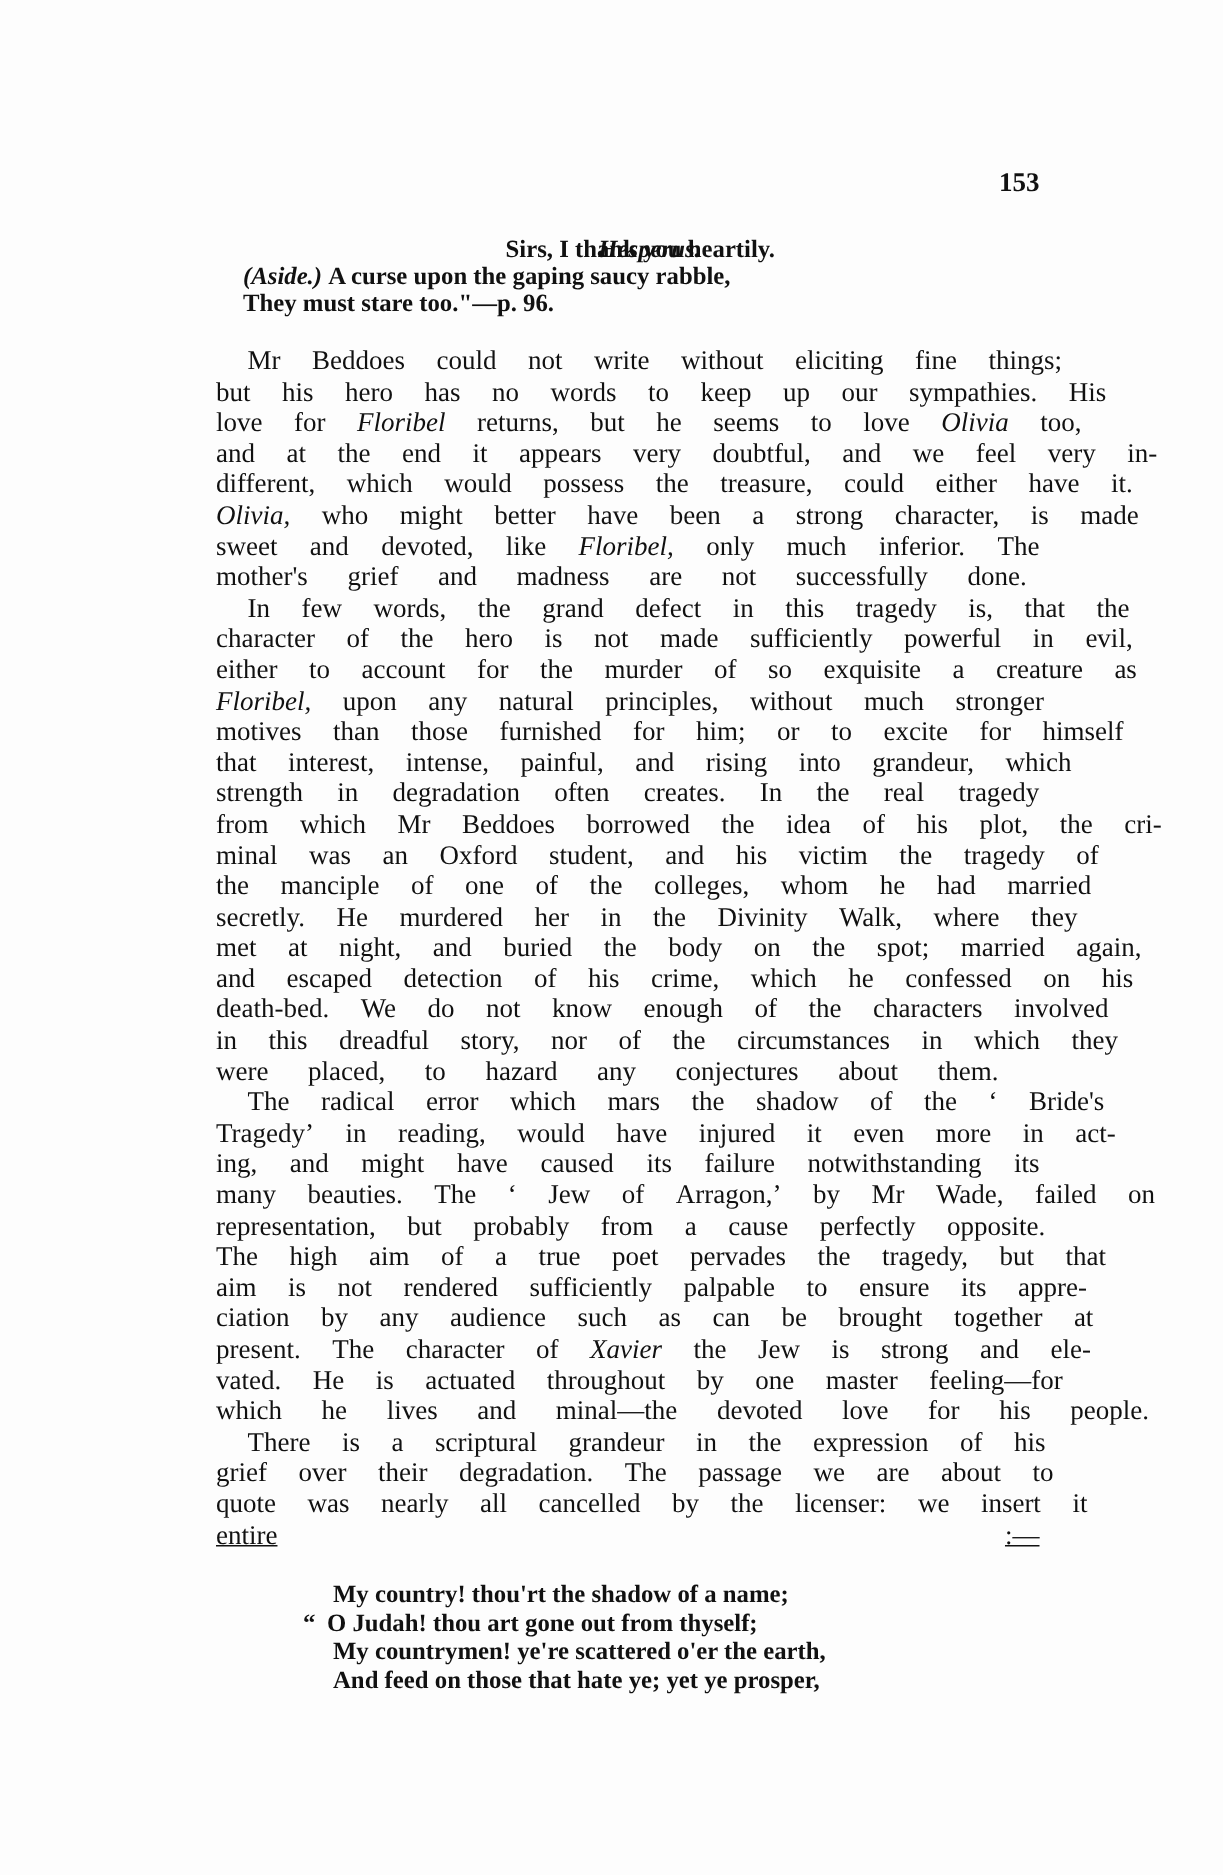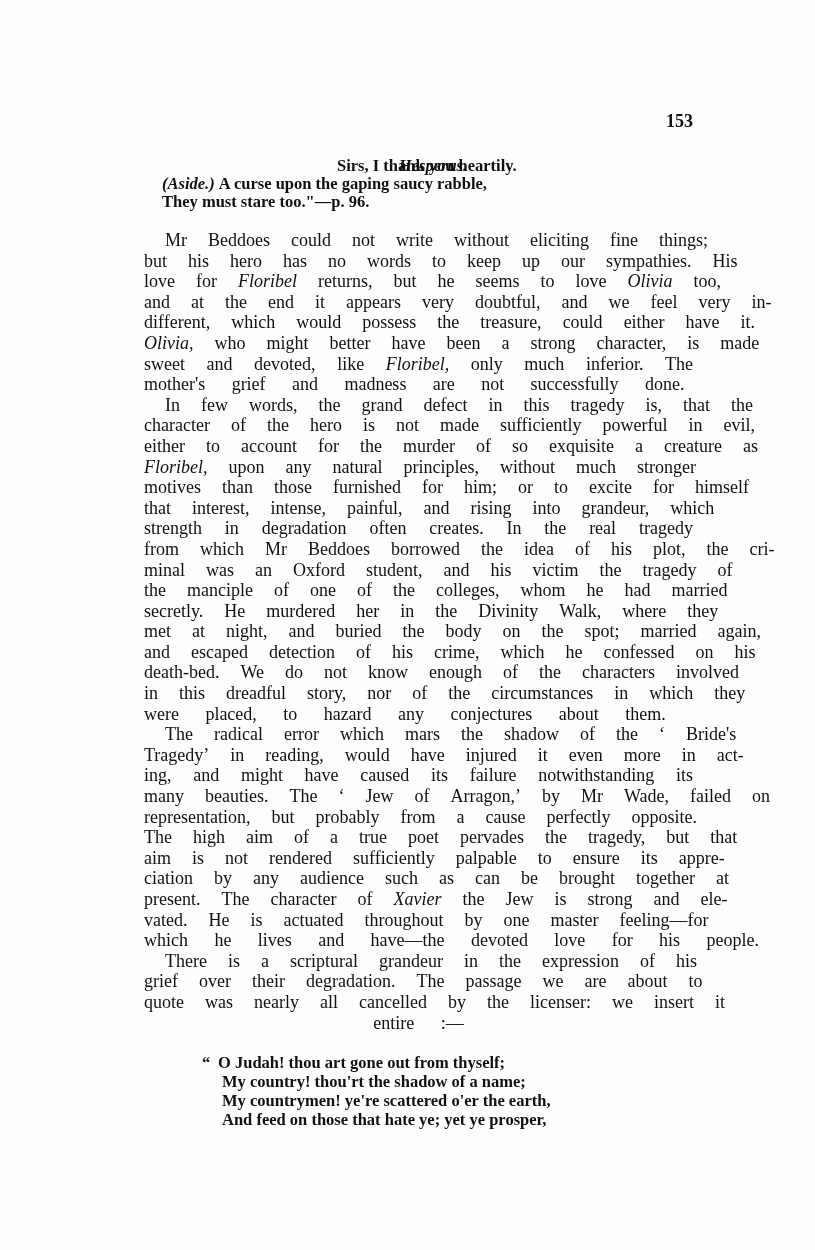--- a/index.html
+++ b/index.html
@@ -638,21 +638,21 @@
             <span>master</span>
             <span>feeling—for</span>
           </div>
         </div>
         <div class="ln last">
           <div class="ln-inner" style="justify-content: flex-start;">
             <span style="margin-right: 0.3em;">which</span>
             <span style="margin-right: 0.3em;">he</span>
             <span style="margin-right: 0.3em;">lives</span>
             <span style="margin-right: 0.3em;">and</span>
-            <span style="margin-right: 0.3em;">have—the</span>
+            <span style="margin-right: 0.3em;">minal—the</span>
             <span style="margin-right: 0.3em;">devoted</span>
             <span style="margin-right: 0.3em;">love</span>
             <span style="margin-right: 0.3em;">for</span>
             <span style="margin-right: 0.3em;">his</span>
             <span>people.</span>
           </div>
         </div>
       </div>
     <div class="para">
         <div class="ln first">
@@ -692,34 +692,34 @@
             <span>cancelled</span>
             <span>by</span>
             <span>the</span>
             <span>licenser:</span>
             <span>we</span>
             <span>insert</span>
             <span>it</span>
           </div>
         </div>
         <div class="ln last">
-          <div class="ln-inner" style="justify-content: center;">
+          <div class="ln-inner" style="justify-content: space-between; text-decoration: underline;">
             <span style="margin-right: 0.3em;">entire</span>
             <span>:—</span>
           </div>
         </div>
       </div>
   </div>
 
   <div class="verse">
+    <div class="vline cont">
+      <span>My country! thou'rt the shadow of a name;</span>
+    </div>
     <div class="vline">
       <span class="oquote">“</span><span>O Judah! thou art gone out from thyself;</span>
-    </div>
-    <div class="vline cont">
-      <span>My country! thou'rt the shadow of a name;</span>
     </div>
     <div class="vline cont">
       <span>My countrymen! ye're scattered o'er the earth,</span>
     </div>
     <div class="vline cont">
       <span>And feed on those that hate ye; yet ye prosper,</span>
     </div>
   </div>
 
 </div>

